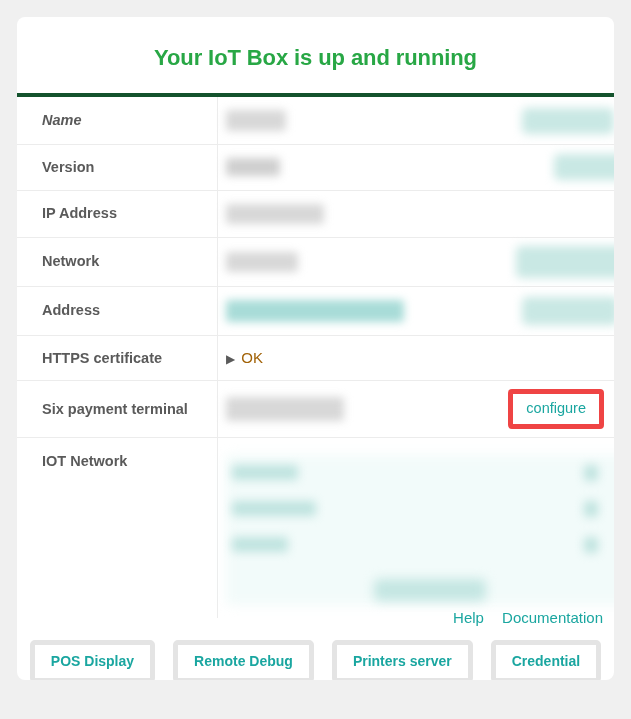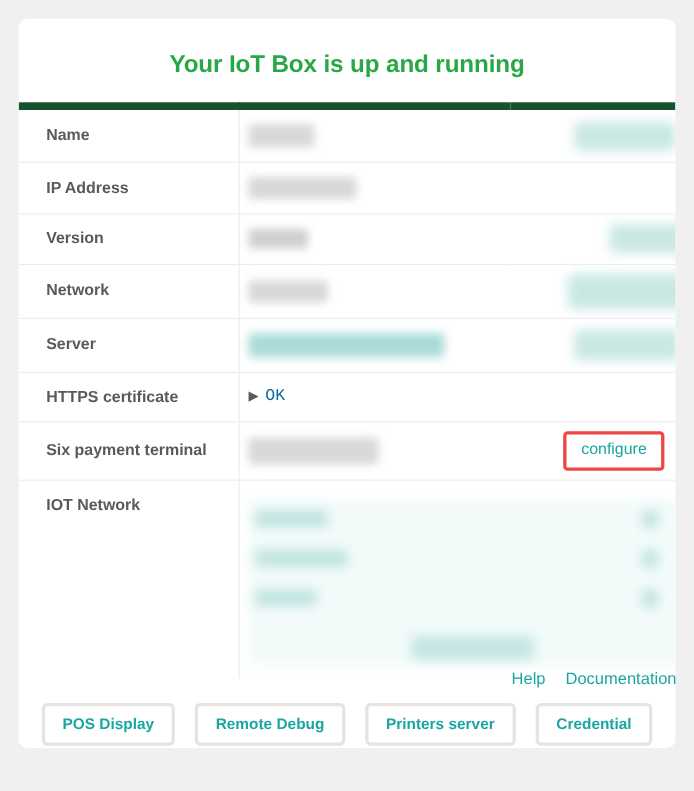--- a/index.html
+++ b/index.html
@@ -42,21 +42,22 @@
   
   .info-table {
     width: 100%;
     border-collapse: collapse;
     table-layout: fixed;
   }
   .info-table tr {
     border-top: 1px solid #ececec;
   }
   .info-table tr:first-child {
-    border-top: 7px solid #14532d;
+    border-top: 4px solid #14532d;
+    font-style: italic;
   }
   .info-table td {
     padding: 0;
     vertical-align: middle;
   }
   td.label-cell {
     width: 175px;
     padding: 13px 0 13px 25px;
     font-size: 14.5px;
     font-weight: bold;
@@ -114,39 +115,39 @@
   .b-six    { width: 118px; height: 24px; }
 
   .ba-configure { width: 92px;  height: 26px; margin-right: -10px;}
   .ba-update    { width: 72px;  height: 26px; margin-right: -22px;}
   .ba-network   { width: 120px; height: 32px; margin-right: -32px;}
   .ba-connect   { width: 96px;  height: 28px; margin-right: -14px;}
 
   
   .btn-outline {
     display: inline-block;
-    border: 3px solid #ef4444;
+    border: 5px solid #ef4444;
     border-radius: 4px;
     background: #ffffff;
     color: #1aa6a0;
     font-size: 14.5px;
     padding: 7px 13px;
     line-height: 1.1;
     cursor: pointer;
     white-space: nowrap;
   }
 
   
   .disclosure {
     color: #5a5a5a;
     font-size: 12px;
     margin-right: 6px;
     display: inline-block;
   }
-  .ok-text { color: #0369a1; font-size: 15px; font-family: Liberation Mono, monospace; }
+  .ok-text { color: #a16207; font-size: 15px; }
 
   
   .iot-panel {
     position: relative;
     height: 152px;
     margin: 2px 0 0 0;
   }
   .iot-row {
     position: absolute;
     left: 6px;
@@ -198,21 +199,21 @@
     font-weight: bold;
     font-size: 14px;
     padding: 9px 16px;
     border-color: #e4e4e4;
     border-radius: 5px;
   }
 
   
   .footer {
     position: absolute;
-    right: 16px;
+    right: 28px;
     bottom: 10px;
     font-size: 15px;
   }
   .footer a {
     color: #1aa6a0;
     text-decoration: none;
     margin-left: 14px;
     cursor: pointer;
   }
 </style>
@@ -232,50 +233,50 @@
           <td class="label-cell">Name</td>
           <td class="value-cell">
             <span class="blur b-name"></span>
           </td>
           <td class="action-cell">
             <span class="blur blur-btn ba-configure">configure</span>
           </td>
         </tr>
 
         <tr>
+          <td class="label-cell">Version</td>
+          <td class="value-cell">
+            <span class="blur b-version"></span>
+          </td>
+          <td class="action-cell">
+            <span class="blur blur-btn ba-update">update</span>
+          </td>
+        </tr>
+
+        <tr>
           <td class="label-cell">IP Address</td>
           <td class="value-cell">
             <span class="blur b-ip"></span>
           </td>
           <td class="action-cell"></td>
         </tr>
 
-        <tr>
-          <td class="label-cell">Version</td>
-          <td class="value-cell">
-            <span class="blur b-version"></span>
-          </td>
-          <td class="action-cell">
-            <span class="blur blur-btn ba-update">update</span>
-          </td>
-        </tr>
-
 
         <tr>
           <td class="label-cell">Network</td>
           <td class="value-cell">
             <span class="blur b-network"></span>
           </td>
           <td class="action-cell">
             <span class="blur blur-btn ba-network">configure wifi</span>
           </td>
         </tr>
 
         <tr>
-          <td class="label-cell">Server</td>
+          <td class="label-cell">Address</td>
           <td class="value-cell">
             <span class="blur blur-teal b-server"></span>
           </td>
           <td class="action-cell">
             <span class="blur blur-btn ba-connect">configure</span>
           </td>
         </tr>
 
         <tr>
           <td class="label-cell">HTTPS certificate</td>

